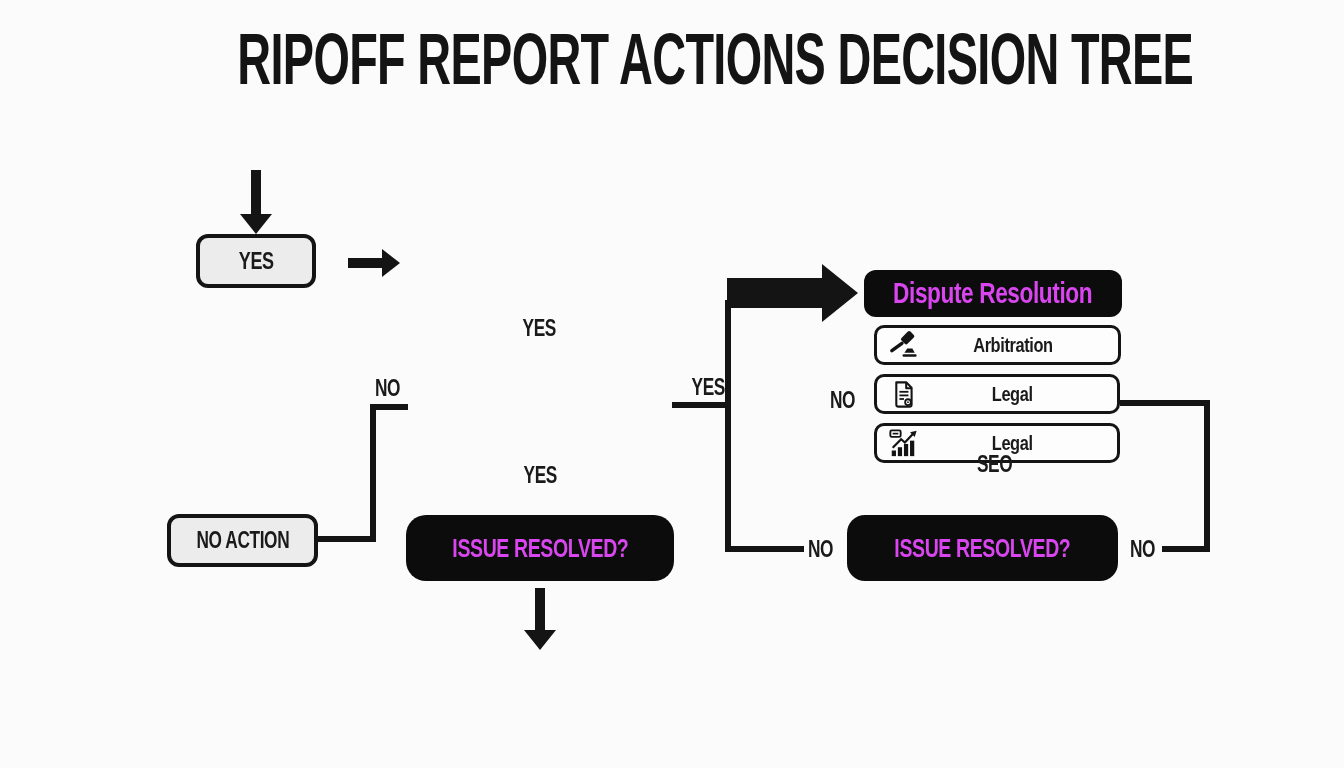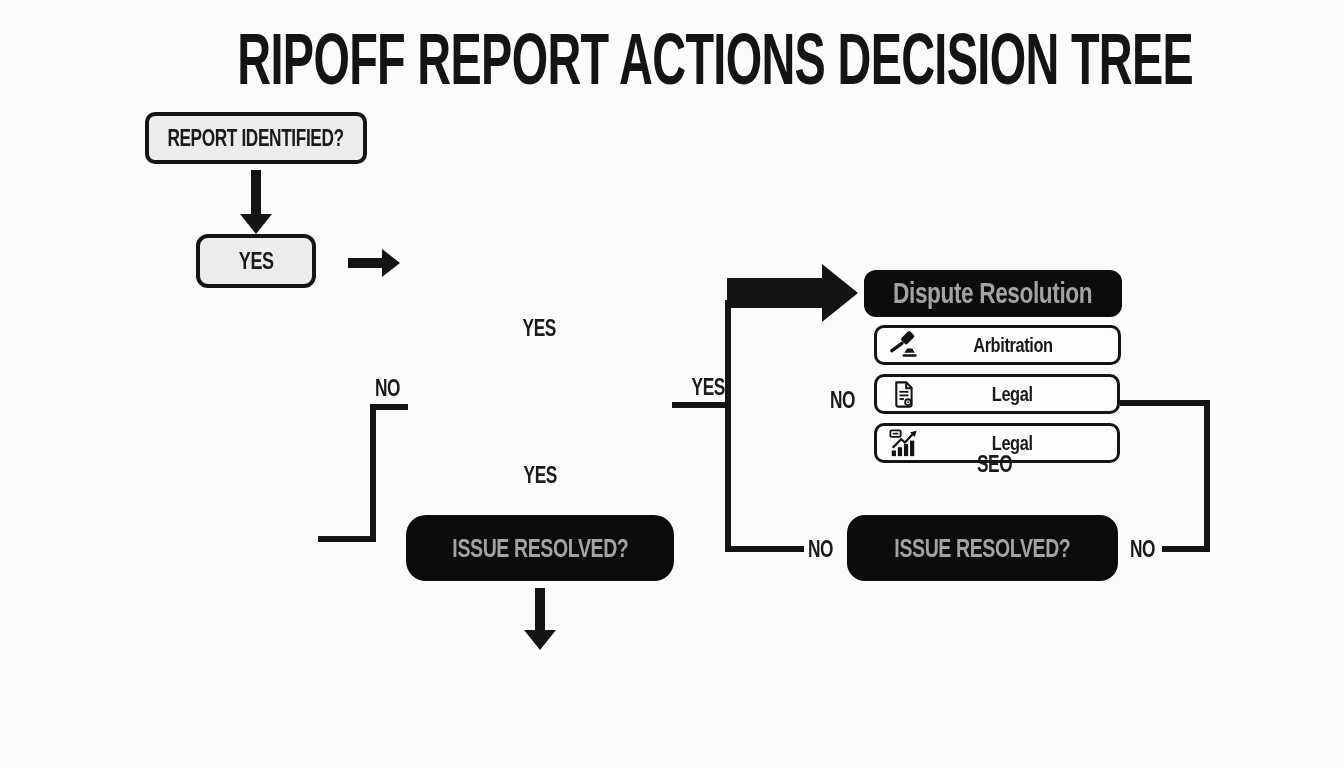--- a/index.html
+++ b/index.html
@@ -26,21 +26,21 @@
   }
   .node{
     position:absolute;
     display:flex;align-items:center;justify-content:center;
     box-sizing:border-box;
   }
   .node.light{
     background:#ececec;border:4px solid #141414;color:#1a1a1a;
   }
   .node.dark{
-    background:#0c0c0c;color:#a3a3a3;
+    background:#0c0c0c;color:#d946ef;
   }
   .node.white{
     background:#fdfdfd;border:3px solid #141414;color:#1a1a1a;padding-left:30px;
   }
   .ct{
     display:inline-block;white-space:nowrap;
     font-weight:700;letter-spacing:-0.5px;
     transform:scaleX(.75);transform-origin:center;
   }
   .mixed{transform:scaleX(.78);}
@@ -75,35 +75,35 @@
 </style>
 </head>
 <body>
 
 <div class="canvas">
 
   <div class="title">
     <span class="title-text">RIPOFF REPORT ACTIONS DECISION TREE</span>
   </div>
 
-  <div class="node light" style="left:145px;top:112px;width:222px;height:52px;border-radius:10px">
-    <span class="ct" style="font-size:23px">REPORT IDENTIFIED?</span>
-  </div>
 
   <div class="node light" style="left:196px;top:234px;width:120px;height:54px;border-radius:12px">
     <span class="ct" style="font-size:24px">YES</span>
   </div>
 
 
 
   <div class="node dark" style="left:406px;top:515px;width:268px;height:66px;border-radius:20px">
     <span class="ct" style="font-size:26px">ISSUE RESOLVED?</span>
   </div>
 
 
+  <div class="node light" style="left:167px;top:514px;width:151px;height:53px;border-radius:12px">
+    <span class="ct" style="font-size:23px">NO ACTION</span>
+  </div>
 
   <div class="node dark" style="left:864px;top:270px;width:258px;height:47px;border-radius:12px">
     <span class="ct mixed" style="font-size:29px">Dispute Resolution</span>
   </div>
 
   <div class="node white list-node" style="left:874px;top:325px;width:247px;height:40px;border-radius:10px">
     <span class="icon">
       <svg width="30" height="30" viewBox="0 0 32 32">
         <g fill="#141414">
           <rect x="16.5" y="1.5" width="9" height="13.5" rx="2" transform="rotate(45 21 8.2)"></rect>

